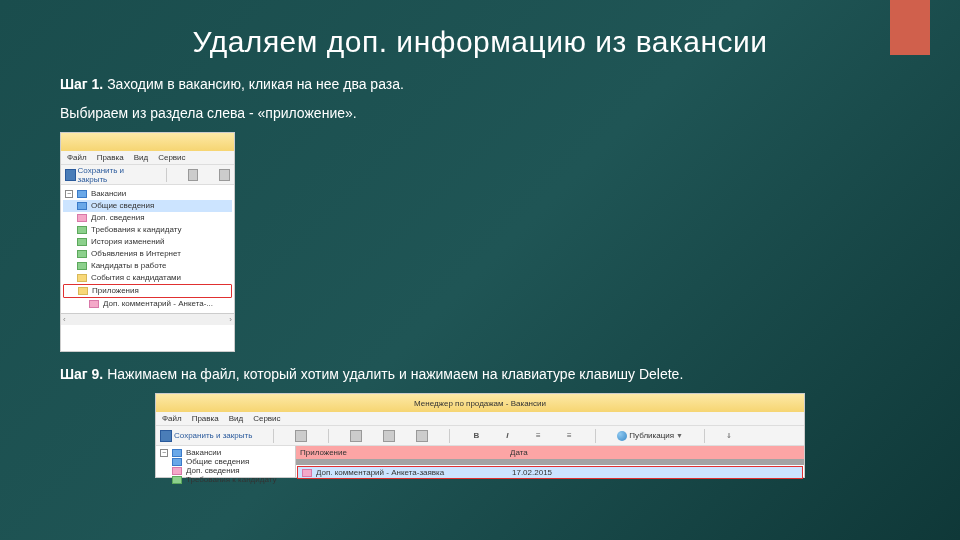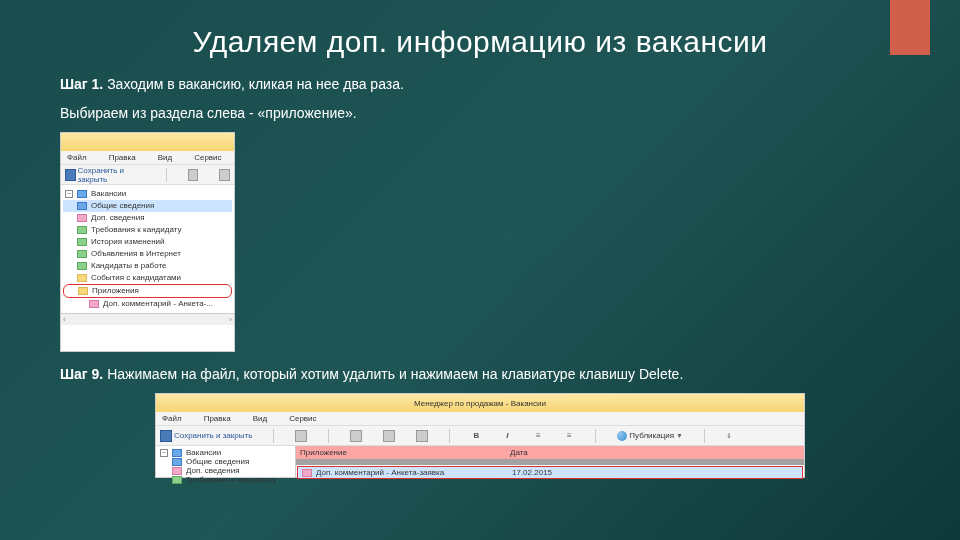--- a/index.html
+++ b/index.html
@@ -5,36 +5,36 @@
 *{margin:0;padding:0;box-sizing:border-box}
 body{width:960px;height:540px;background:linear-gradient(135deg,#1a4d4d 0%,#1f5555 50%,#0f3838 100%);font-family:"Century Gothic",Arial,sans-serif;color:#fff;position:relative;overflow:hidden}
 .accent-bar{position:absolute;top:0;right:30px;width:40px;height:55px;background:#d0604c}
 .slide{padding:25px 60px 20px 60px}
 .title{font-size:30px;font-weight:400;text-align:center;margin-bottom:15px;letter-spacing:0.5px;font-family:"Century Gothic",Arial,sans-serif}
 .step-text{font-size:14px;line-height:1.5;margin-bottom:8px}
 .step-text b{font-weight:700}
 .shot1{width:175px;height:220px;background:#fff;margin:5px 0 12px 0;font-family:"Segoe UI",Arial,sans-serif;font-size:8px;color:#333;border:1px solid #ccc}
 .shot2{width:650px;height:85px;background:#fff;margin:5px auto 0 auto;font-family:Liberation Sans, sans-serif;font-size:8px;color:#333;border:1px solid #ccc}
 .titlebar{background:linear-gradient(#fde9a6,#f6d572);height:18px;display:flex;align-items:center;padding:0 5px;font-size:8px;color:#333;text-align:center;justify-content:center}
-.menubar{background:#f4f4f4;height:14px;display:flex;align-items:center;gap:22px;padding:0 6px;font-size:8px;color:#333;border-bottom:1px solid #ddd}
+.menubar{background:#f4f4f4;height:14px;display:flex;align-items:center;gap:10px;padding:0 6px;font-size:8px;color:#333;border-bottom:1px solid #ddd}
 .toolbar{background:#f4f4f4;height:20px;display:flex;align-items:center;gap:21px;padding:0 4px;border-bottom:1px solid #ddd;font-size:8px}
 .save-btn{display:inline-flex;align-items:center;gap:2px;color:#2a5a9c;font-size:8px}
 .save-btn::before{content:"";width:10px;height:10px;background:#4a7db8;border:1px solid #2a5a9c;display:inline-block}
 .tool-icon{width:12px;height:12px;display:inline-block;background:#ccc;border:1px solid #999}
 .tree{padding:3px 2px;font-size:8px;line-height:12px}
 .tree-row{display:flex;align-items:center;gap:4px;padding:0 2px;white-space:nowrap;overflow:hidden}
 .tree-row .sq{width:8px;height:8px;border:1px solid #888;display:inline-flex;align-items:center;justify-content:center;font-size:7px;color:#555;flex-shrink:0}
 .tree-row .ic{width:10px;height:8px;flex-shrink:0}
 .ic.blue{background:#6aa8e8;border:1px solid #3a7ac8}
 .ic.pink{background:#f4a8c8;border:1px solid #d878a8}
 .ic.green{background:#8cd08c;border:1px solid #5ca85c}
 .ic.yellow{background:#f8d878;border:1px solid #d8b858}
 .ic.folder{background:#f8d878;border:1px solid #d8b858}
 .tree-row.sel{background:#cce4ff}
-.tree-row.hl{border:1.5px solid #e03030;border-radius:6px}
+.tree-row.hl{border:1.5px solid #e03030;border-radius:1px}
 .tree-row.ind1{padding-left:14px}
 .tree-row.ind2{padding-left:26px}
 .scroll-bot{height:12px;background:#f0f0f0;border-top:1px solid #ccc;display:flex;justify-content:space-between;padding:0 2px;align-items:center;font-size:8px;color:#888}
 .shot2 .body{display:flex;height:calc(100% - 52px)}
 .shot2 .left-tree{width:140px;border-right:1px solid #ccc;padding:2px}
 .shot2 .right-pane{flex:1;padding:0}
 .col-header{display:flex;background:#fca5a5;border-bottom:6px solid #a3a3a3;font-size:8px;padding:2px 4px}
 .col-header .c1{width:210px}
 .col-header .c2{width:80px}
 .data-row{display:flex;padding:1px 4px;font-size:8px;border:1.5px solid #e03030;margin:1px}

